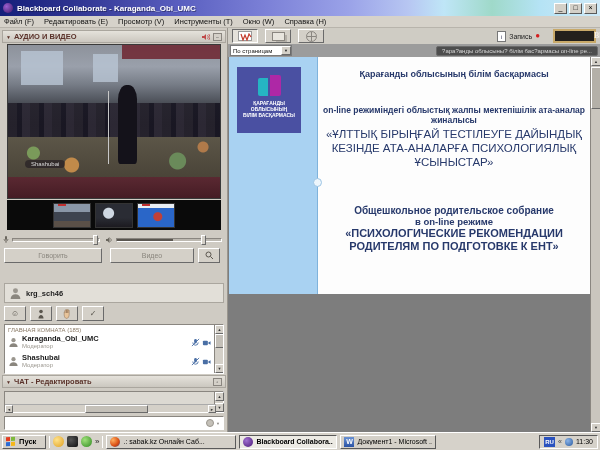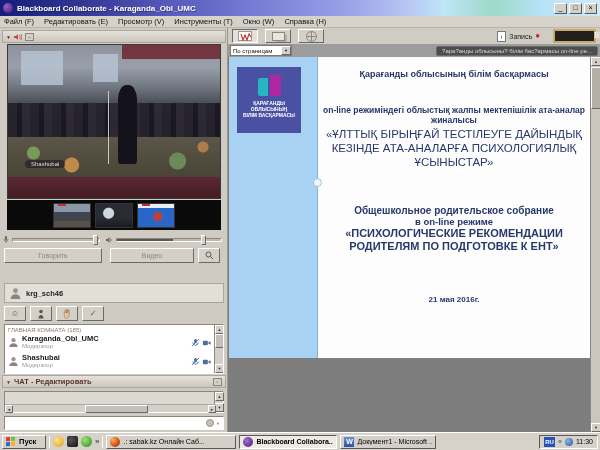--- a/index.html
+++ b/index.html
@@ -98,21 +98,21 @@
   .recdot{font-size:8px;color:#d42020;line-height:8px;}
   .bbbox{width:22px;height:14px;background:#23201c;border:2px solid #c8a969;color:#f4efe6;font-size:8px;font-weight:bold;text-align:center;line-height:10px;font-family:"Liberation Serif",serif;margin-left:6px;padding-left:39px;}
 
   .band{position:absolute;left:0;top:16px;width:372px;height:13px;background:#9c9c9c;display:flex;align-items:center;padding:0 2px;}
   .combo{width:62px;height:11px;background:#fff;border:1px solid #7a7a7a;display:flex;align-items:center;}
   .combo .cval{flex:1;font-size:6px;color:#111;padding-left:2px;white-space:nowrap;overflow:hidden;}
   .combo .cbtn{width:10px;height:9px;background:#d4d0c8;border:1px solid;border-color:#fff #6a6a6a #6a6a6a #fff;font-size:4px;line-height:8px;text-align:center;color:#222;}
   .tip{margin-left:auto;background:#4d4d4d;border:1px solid #6a6a6a;border-radius:2px;color:#d8d8d8;font-size:6px;padding:1px 5px;white-space:nowrap;}
 
   .board{position:absolute;left:0;top:29px;width:372px;height:375px;background:#7d7d7d;}
-  .slide{position:absolute;left:1px;top:0;width:361px;height:301px;background:#fdfdfd;overflow:hidden;font-family:"Liberation Serif",serif;}
+  .slide{position:absolute;left:1px;top:0;width:361px;height:237px;background:#fdfdfd;overflow:hidden;font-family:"Liberation Serif",serif;}
   .strip{position:absolute;left:0;top:0;width:89px;height:100%;background:#a9d2f2;border-right:1px solid #7fb3dc;}
   .handleball{position:absolute;left:84px;top:121px;width:9px;height:9px;border-radius:50%;background:#eef6fc;border:1px solid #9cc4e4;}
   .logobox{position:absolute;left:8px;top:10px;width:64px;height:66px;background:#4a50a2;display:flex;flex-direction:column;align-items:center;padding-top:7px;}
   .books{display:flex;gap:2px;align-items:flex-end;height:22px;}
   .bk1{width:10px;height:18px;background:#25b5c3;border-radius:2px 0 0 2px;}
   .bk2{width:11px;height:21px;background:#ae28a6;border-radius:0 2px 2px 0;}
   .logotxt{margin-top:4px;color:#fff;font-size:5px;font-weight:bold;text-align:center;line-height:6px;font-family:"Liberation Sans",sans-serif;}
   .scontent{position:absolute;left:92px;top:0;width:266px;height:100%;color:#27396b;text-align:center;}
   .s-h{font-size:9px;font-weight:bold;margin-top:12px;}
   .s-sub{font-size:8.5px;font-weight:bold;margin-top:26px;line-height:10px;}
@@ -169,20 +169,21 @@
     <span>Просмотр (V)</span>
     <span>Инструменты (T)</span>
     <span>Окно (W)</span>
     <span>Справка (H)</span>
   </div>
 
   <div class="leftcol">
 
     <div class="phead" style="top:2px;">
       <span class="tri">▼</span>
+      <span class="ptitle">АУДИО И ВИДЕО</span>
       <span>
         <svg width="8" height="8" viewBox="0 0 8 8">
             <path d="M0 3h2l2-2v6L2 5H0z" fill="#c04848"></path>
             <path d="M5.5 2.2a2.6 2.6 0 0 1 0 3.6M6.8 1a4.4 4.4 0 0 1 0 6" stroke="#c04848" stroke-width=".8" fill="none"></path>
           </svg>
       </span>
       <span class="mini">–</span>
     </div>
 
     <div class="video">

